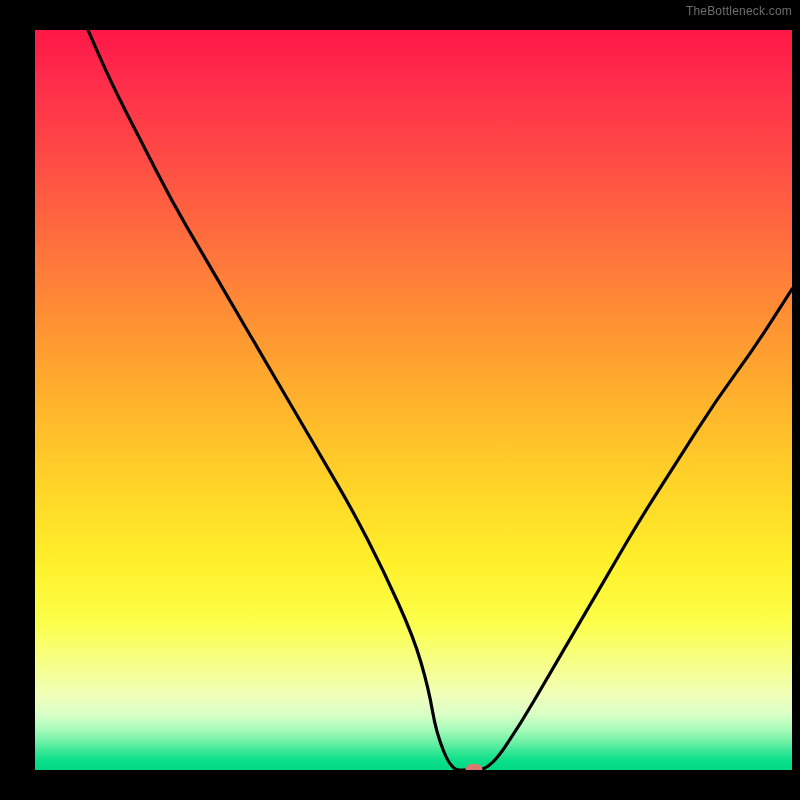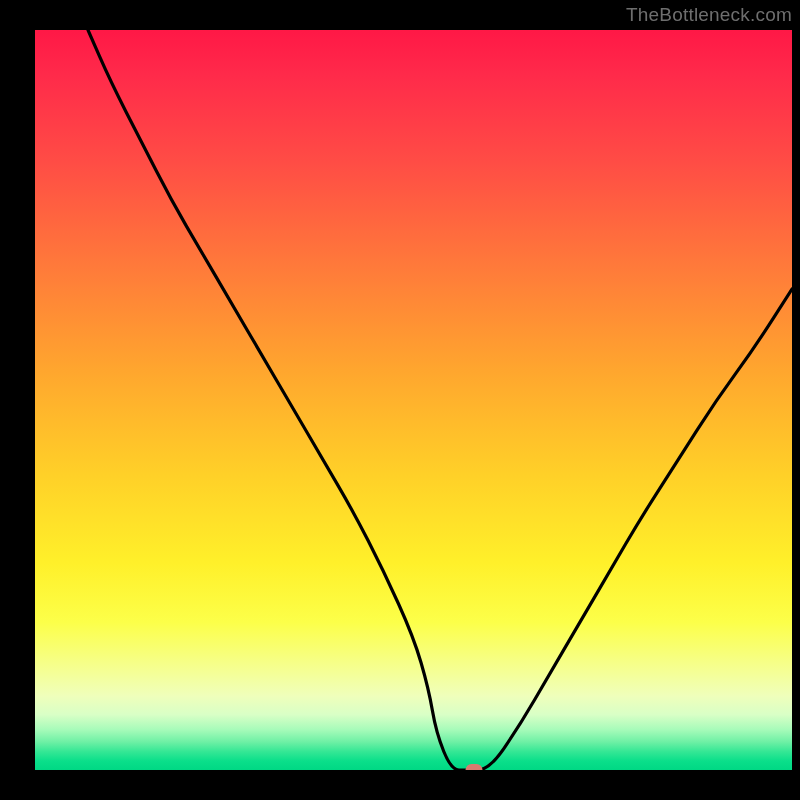--- a/index.html
+++ b/index.html
@@ -15,21 +15,21 @@
     position: relative;
     width: 800px;
     height: 800px;
     background: #000;
   }
   .watermark {
     position: absolute;
     top: 4px;
     right: 8px;
     color: #6e6e6e;
-    font-size: 19px;
+    font-size: 12px;
     font-weight: 500;
     letter-spacing: 0.2px;
     z-index: 5;
   }
   
   .plot {
     position: absolute;
     left: 35px;
     top: 30px;
     width: 757px;

